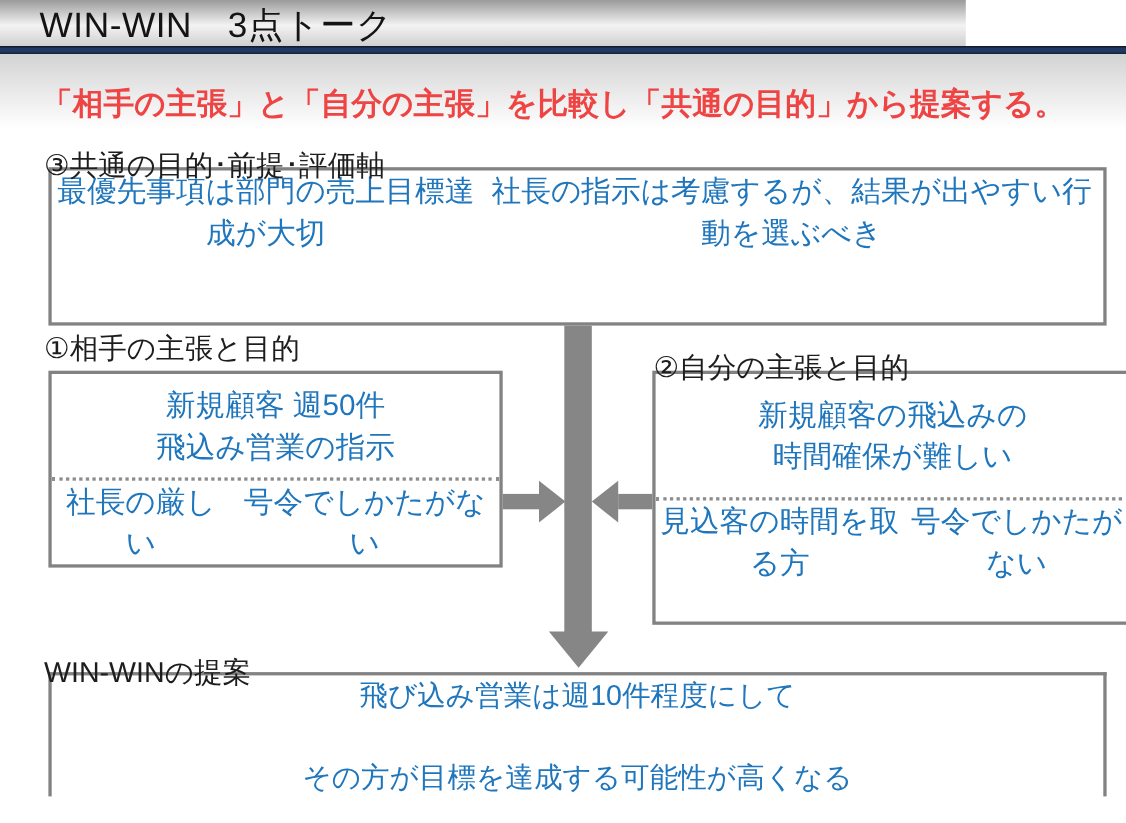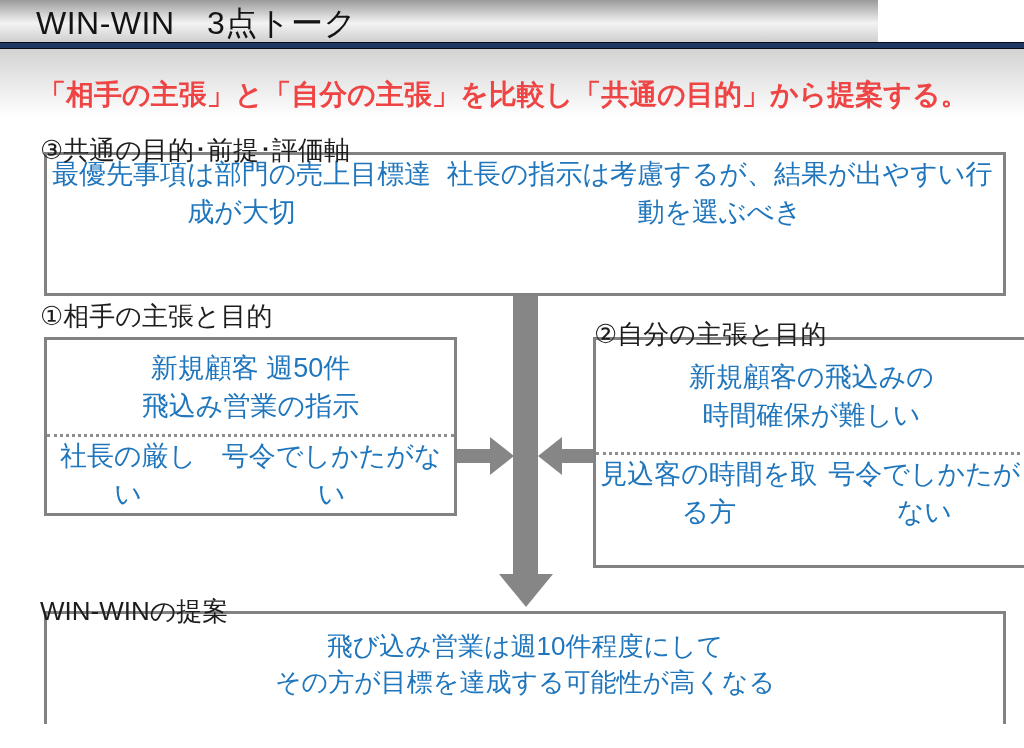--- a/index.html
+++ b/index.html
@@ -45,21 +45,21 @@
     color:#1f76bc;font-size:27px;line-height:38px;text-align:center;
   }
   #box-common{left:44px;top:152px;width:962px;height:144px;
     display:flex;flex-direction:row;justify-content:flex-end;}
   #box-partner{left:44px;top:337px;width:413px;height:179px;
     display:flex;flex-direction:column;}
   #box-self{left:593px;top:337px;width:437px;height:231px;
     display:flex;flex-direction:column;}
   #box-proposal{left:44px;top:611px;width:962px;height:113px;
     border-bottom:none;font-size:26px;line-height:36px;
-    display:flex;flex-direction:column;justify-content:flex-start;padding-top:14px;}
+    display:flex;flex-direction:column;justify-content:space-between;}
 
   .claim-area{height:112px;display:flex;flex-direction:column;justify-content:center;}
   .purpose-area{flex:1;display:flex;flex-direction:row;justify-content:center;}
   .dotted-divider{border-top:3px dotted #8d8d8d;height:0;margin:0;}
 
   
   .arrow-part{position:absolute;z-index:1;}
   .shaft{background:#868686;}
   #v-shaft{left:513px;top:295px;width:25px;height:280px;}
   #v-head{left:499px;top:574px;width:0;height:0;

